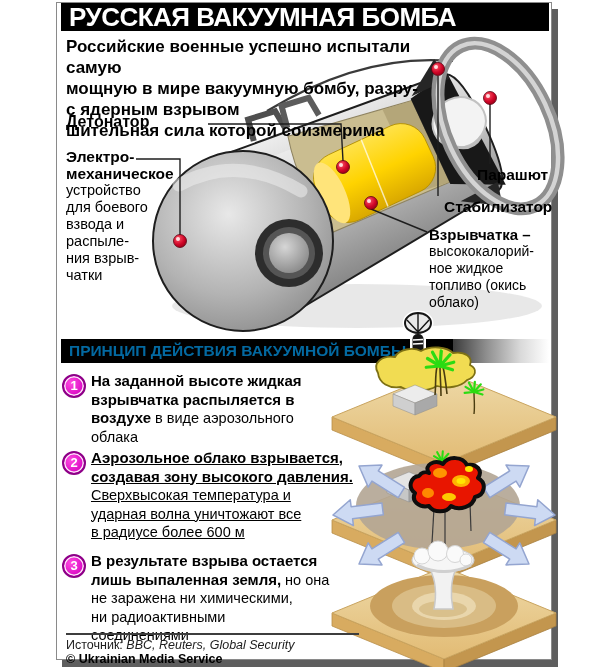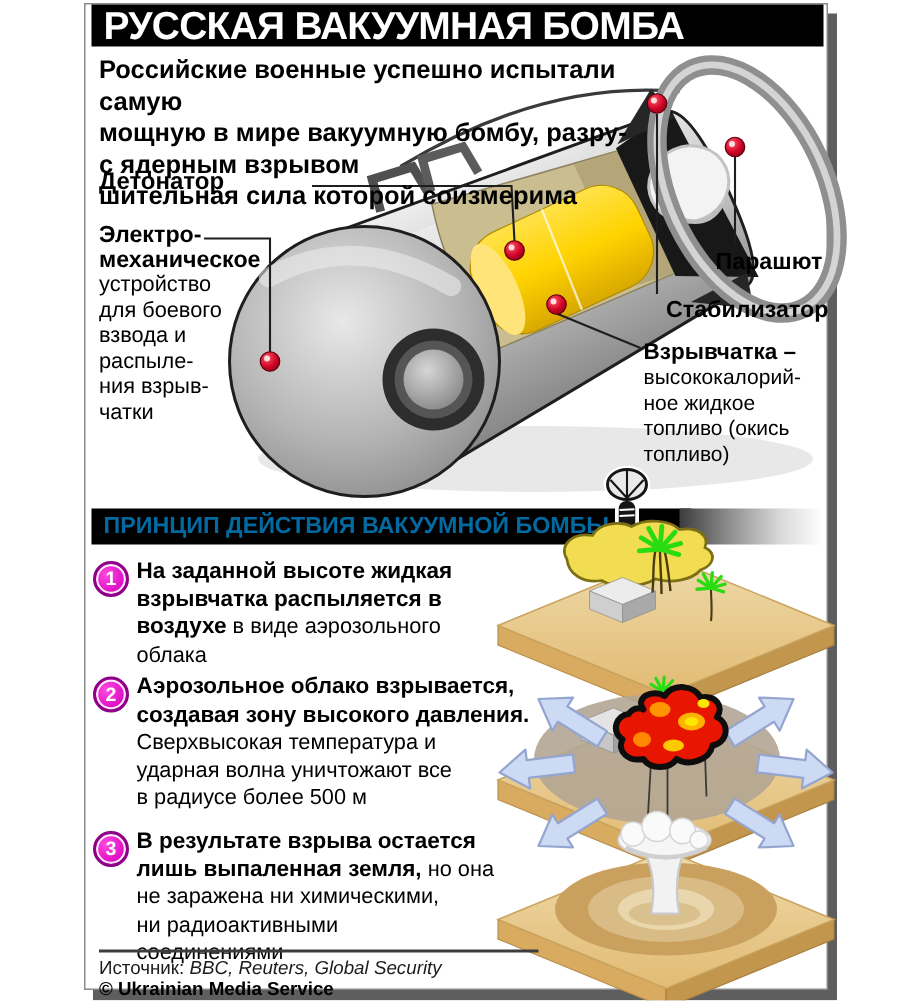--- a/index.html
+++ b/index.html
@@ -32,21 +32,21 @@
   .lbl-expl .lbl-b{font-size:15px;}
   .lbl-expl .lbl-r{font-size:14px;}
   
   .stepnum{position:absolute;left:5px;width:20px;height:20px;border-radius:50%;z-index:4;
            background:radial-gradient(circle at 35% 35%,#ff4ae0,#e013c8 60%,#c400ab);
            border:2px solid #8d0087;box-shadow:inset 0 0 0 1.5px rgba(255,255,255,.9);
            color:#fff;font-weight:bold;font-size:13px;text-align:center;line-height:20px;}
   .steptxt{position:absolute;left:34px;z-index:4;font-size:14.5px;line-height:18.5px;}
   .steptxt b{font-size:15px;}
   .s1{top:369px;width:252px;}
-  .s2{top:446px;width:288px;}
+  .s2{top:446px;width:288px;text-decoration:underline;}
   .s3{top:549px;width:240px;}
   .n1{top:371px;} .n2{top:448px;} .n3{top:551px;}
   
   .divider{position:absolute;left:9px;top:630px;width:293px;height:2px;background:#3d3d3d;z-index:4;}
   .source{left:9px;top:635px;font-size:12.5px;color:#1c1c1c;}
   .source i{font-style:italic;}
   .copyright{left:9px;top:649px;font-size:12.5px;font-weight:bold;}
   
   .illus{position:absolute;left:0;top:0;z-index:3;overflow:visible;pointer-events:none;}
   .ptr{stroke:#1e1e1e;stroke-width:1.4;fill:none;}
@@ -298,38 +298,38 @@
     </div>
 
     <div class="txt lbl-par">Парашют</div>
     <div class="txt lbl-stab">Стабилизатор</div>
 
     <div class="txt lbl-expl">
       <span class="lbl-b">Взрывчатка –</span>
       <span class="lbl-r">высококалорий-</span>
       <span class="lbl-r">ное жидкое</span>
       <span class="lbl-r">топливо (окись</span>
-      <span class="lbl-r">топливо)</span>
+      <span class="lbl-r">облако)</span>
     </div>
 
     <div class="stepnum n1">1</div>
     <div class="steptxt s1">
       <div><b>На заданной высоте жидкая</b><span></span></div>
       <div><b>взрывчатка распыляется в</b><span></span></div>
       <div><b>воздухе</b><span> в виде аэрозольного</span></div>
       <div><b></b><span>облака</span></div>
     </div>
 
     <div class="stepnum n2">2</div>
     <div class="steptxt s2">
       <div><b>Аэрозольное облако взрывается,</b><span></span></div>
       <div><b>создавая зону высокого давления.</b><span></span></div>
       <div><b></b><span>Сверхвысокая температура и</span></div>
       <div><b></b><span>ударная волна уничтожают все</span></div>
-      <div><b></b><span>в радиусе более 500 м</span></div>
+      <div><b></b><span>в радиусе более 600 м</span></div>
     </div>
 
     <div class="stepnum n3">3</div>
     <div class="steptxt s3">
       <div><b>В результате взрыва остается</b><span></span></div>
       <div><b>лишь выпаленная земля,</b><span> но она</span></div>
       <div><b></b><span>не заражена ни химическими,</span></div>
       <div><b></b><span>ни радиоактивными</span></div>
       <div><b></b><span>соединениями</span></div>
     </div>

